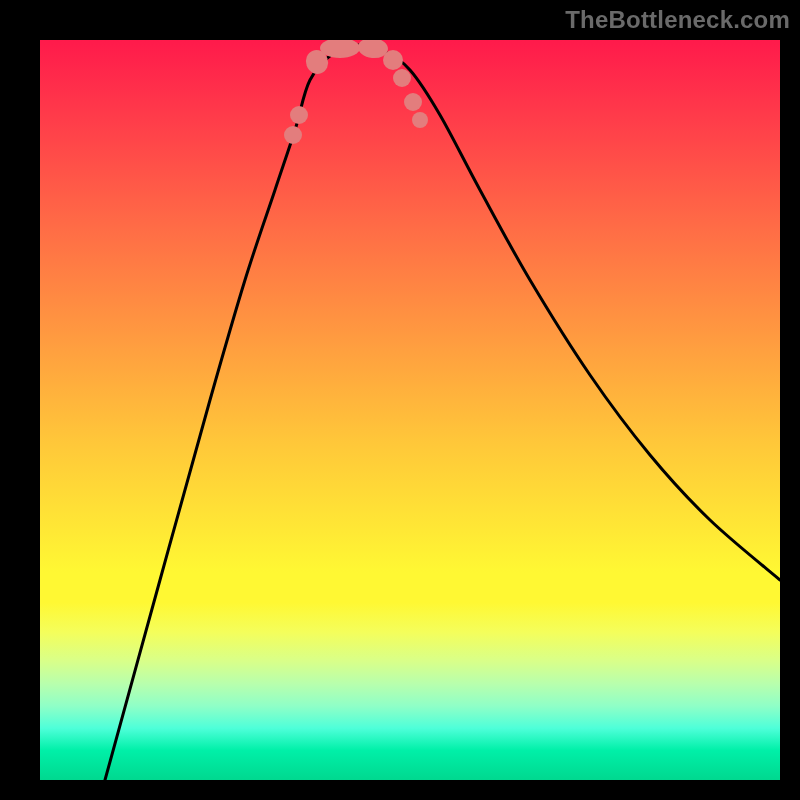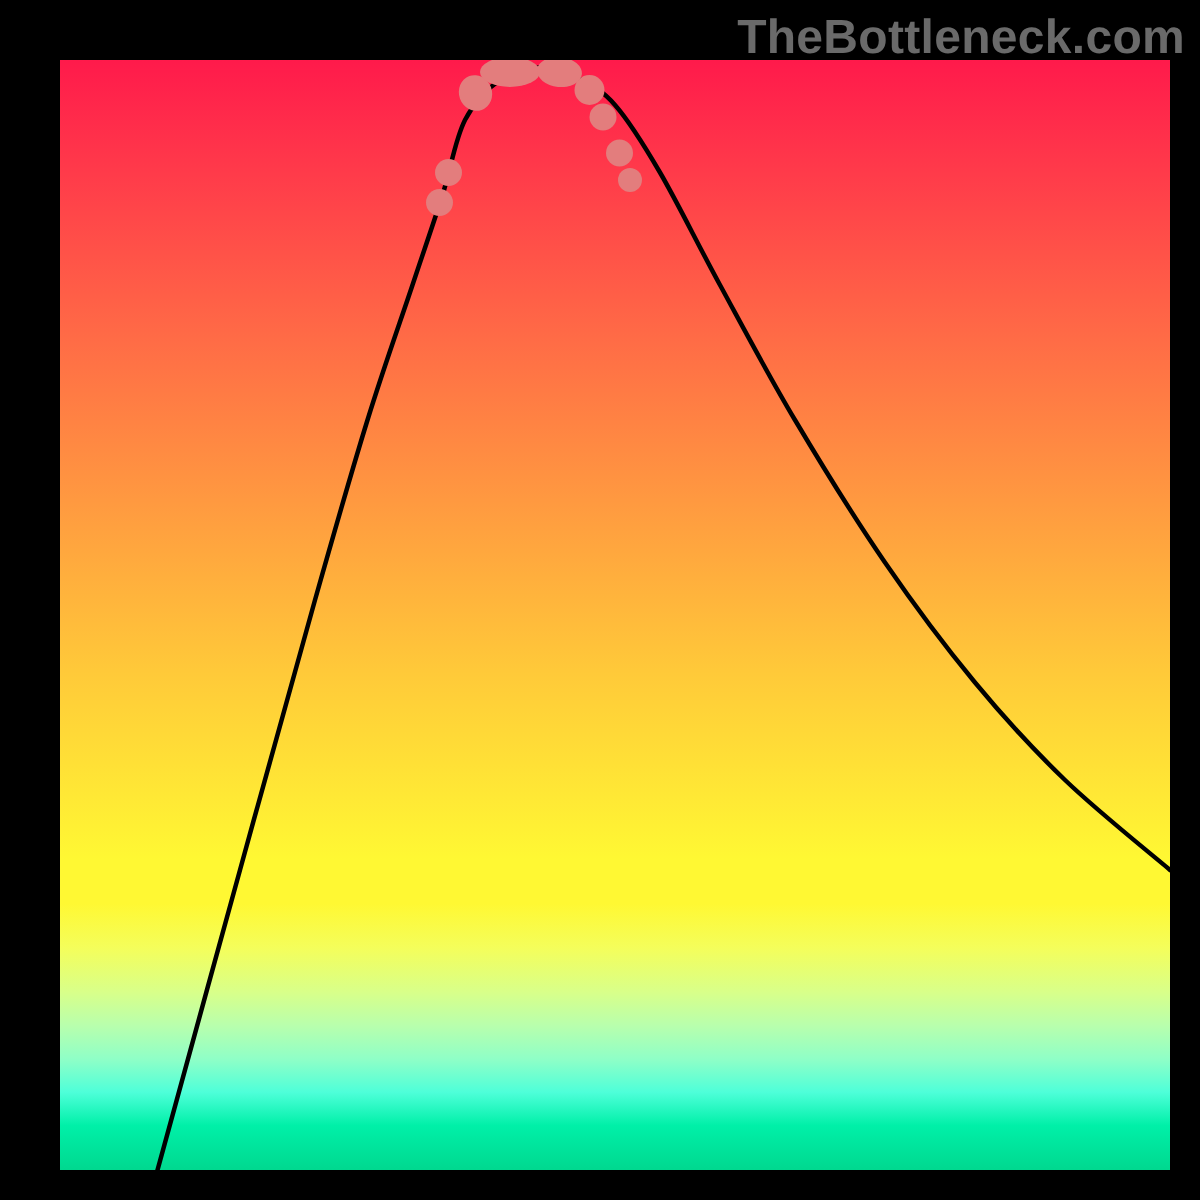--- a/index.html
+++ b/index.html
@@ -37,21 +37,21 @@
       #8fffc7 90%,
       #4effd9 93%,
       #00f0a8 96%,
       #00d88f 100%
     );
   }
   .watermark {
     position: absolute;
     top: 6px;
     right: 10px;
-    font-size: 32px;
+    font-size: 24px;
     font-weight: 600;
     color: #6a6a6a;
     letter-spacing: 0.2px;
     user-select: none;
   }
   svg.curve {
     position: absolute;
     left: 0;
     top: 0;
     width: 740px;

